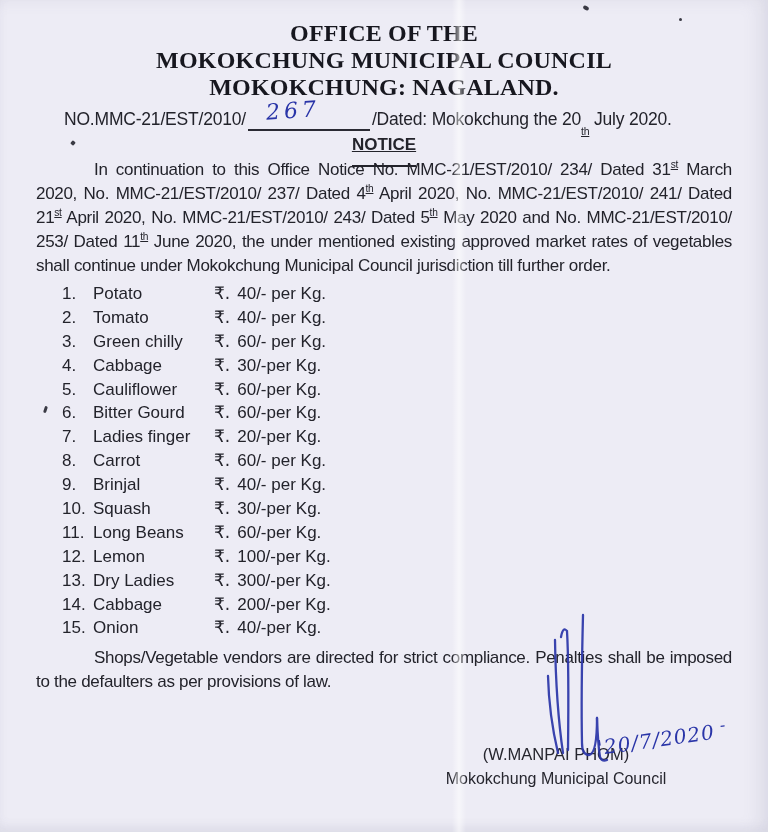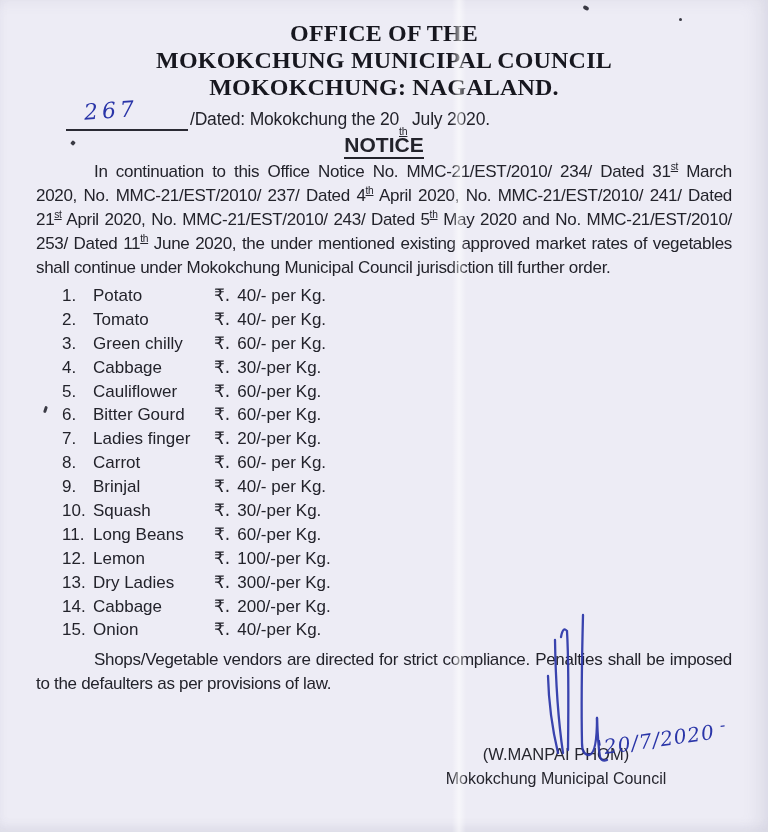--- a/index.html
+++ b/index.html
@@ -46,22 +46,22 @@
     color:#2a35a8;
   }
   .ref-num{
     position:absolute;left:18px;top:-6px;font-size:22px;letter-spacing:4px;
     transform:rotate(-4deg);
   }
   sup{font-size:.6em;line-height:0;text-decoration:underline;}
 
   .notice-title-wrap{text-align:center;margin-top:4px;line-height:20px;}
   .notice-title{
-    font-weight:bold;font-size:21px;letter-spacing:0;
-    border-bottom:2px solid #23232b;padding-bottom:1px;
+    font-weight:bold;font-size:17px;letter-spacing:0;
+    border-bottom:2px solid #23232b;padding-bottom:11px;text-decoration:underline;
   }
 
   .body-para{
     margin:3px 36px 0 36px;
     font-size:17px;letter-spacing:-.3px;
     line-height:24px;text-align:justify;text-indent:58px;
   }
 
   .rate-list{margin:5px 36px 0 36px;padding-left:26px;}
   .rate-row{display:flex;align-items:baseline;height:23.9px;font-size:17px;}
@@ -99,20 +99,21 @@
 <div class="speck s3"></div>
 <div class="speck s4"></div>
 
 <div class="header">
   <div class="h1">OFFICE OF THE</div>
   <div class="h2">MOKOKCHUNG MUNICIPAL COUNCIL</div>
   <div class="h3">MOKOKCHUNG: NAGALAND.</div>
 </div>
 
 <div class="ref-line">
+  <span>NO.MMC-21/EST/2010/</span>
   <span class="ref-blank">
     <span class="handwritten ref-num">267</span>
   </span>
   <span>/Dated: Mokokchung the 20</span><sup>th</sup><span> July 2020.</span>
 </div>
 
 <div class="notice-title-wrap">
   <span class="notice-title">NOTICE</span>
 </div>
 

